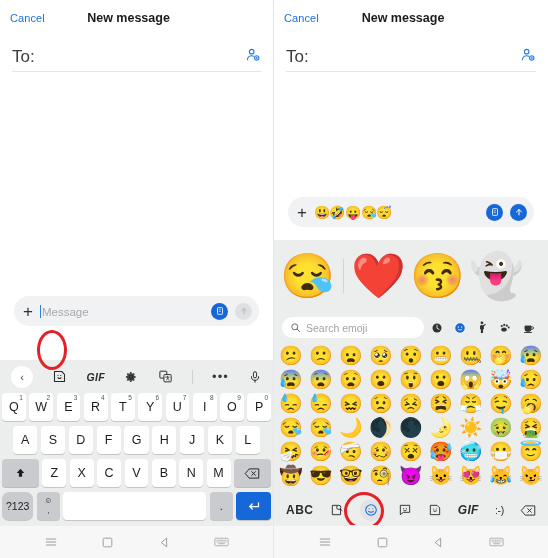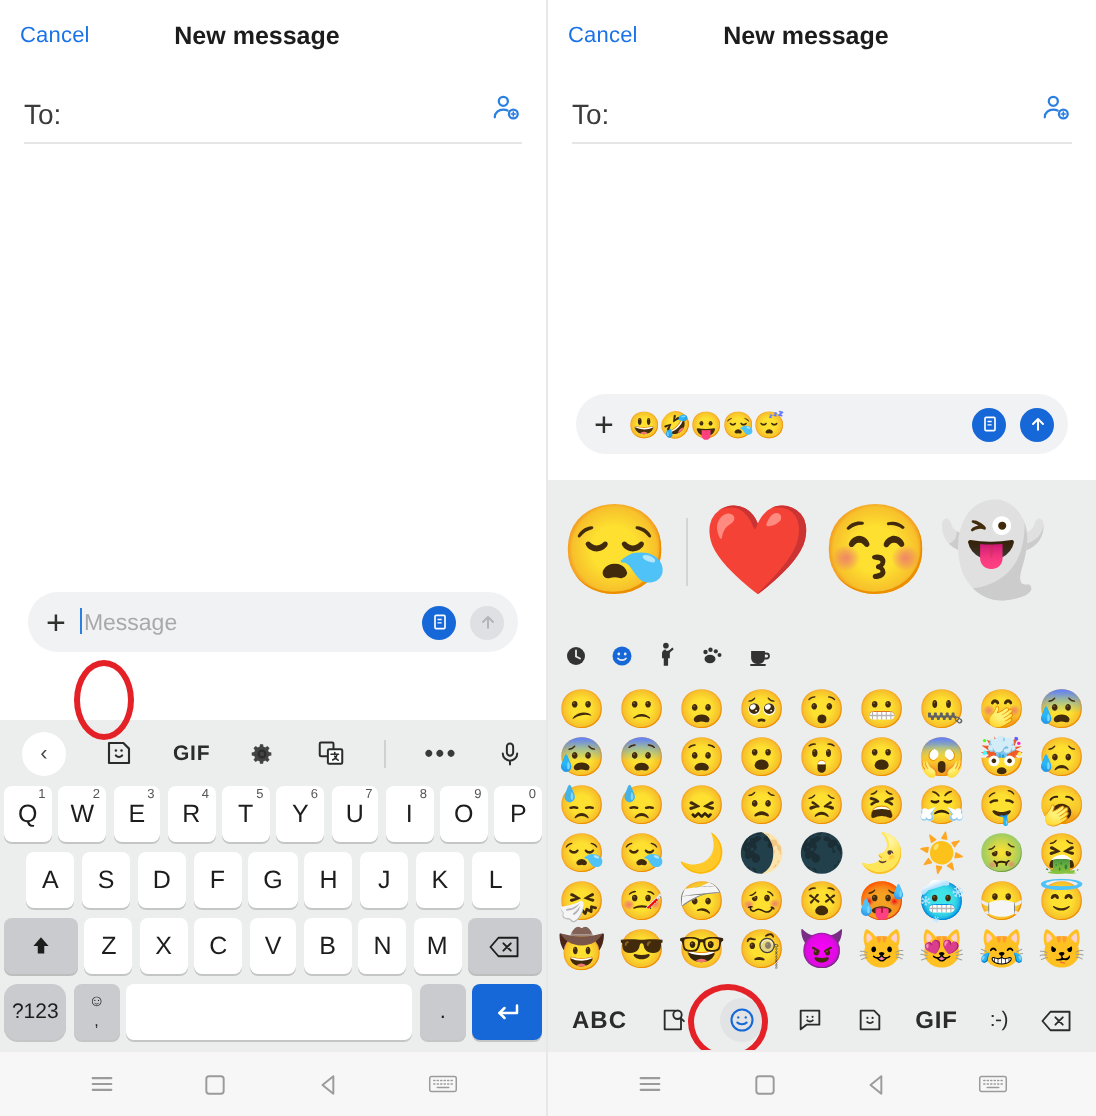--- a/index.html
+++ b/index.html
@@ -12,21 +12,21 @@
   .screens { display: flex; width: 548px; height: 558px; }
   .panel { width: 274px; height: 558px; position: relative; background: #ffffff; overflow: hidden; }
   .panel.left { border-right: 1px solid #e8e8e8; }
 
   
   .appbar { height: 28px; display: flex; align-items: center; padding: 8px 10px 0 10px; position: relative; }
   .cancel-btn { color: #1a73e8; font-size: 11px; letter-spacing: .1px; }
   .appbar-title { position: absolute; left: 0; right: 16px; text-align: center; font-size: 12.5px; font-weight: bold; color: #1c1c1c; pointer-events: none; }
 
   .to-row { margin: 14px 12px 0 12px; height: 30px; display: flex; align-items: center; justify-content: space-between; border-bottom: 1px solid #e6e6e6; }
-  .to-label { font-size: 14px; color: #3c3c3c; text-align: center; }
+  .to-label { font-size: 17px; color: #3c3c3c; text-align: center; }
   .contact-icon { color: #2b7fe0; }
 
   
   .composer {
     position: absolute; left: 14px; right: 14px;
     background: #f1f2f4; border-radius: 18px;
     height: 30px; display: flex; align-items: center; padding: 0 7px 0 9px; gap: 7px;
   }
   .panel.left .composer { bottom: 232px; }
   .panel.right .composer { bottom: 331px; }
@@ -37,21 +37,21 @@
   .circle-btn { width: 17px; height: 17px; border-radius: 50%; display: flex; align-items: center; justify-content: center; font-size: 9px; color: #fff; flex: 0 0 auto; }
   .btn-doc { background: #1668d8; }
   .btn-send { background: #1668d8; font-size: 10px; }
   .btn-send.disabled { background: #dfe0e3; color: #b4b5b9; }
 
   
   .kb { position: absolute; left: 0; right: 0; bottom: 33px; background: #eceded; }
   .kb-toolbar { height: 33px; display: flex; align-items: center; justify-content: space-between; padding: 0 11px; }
   .kb-tb-item { font-size: 11px; color: #2c2c2c; display: flex; align-items: center; justify-content: center; }
   .back-chip { width: 22px; height: 22px; border-radius: 50%; background: #fff; display: flex; align-items: center; justify-content: center; font-size: 11px; color: #444; }
-  .gif-txt { font-weight: bold; font-size: 10.5px; letter-spacing: .4px; }
+  .gif-txt { font-weight: bold; font-size: 10.5px; letter-spacing: .4px; font-style: italic; }
   .divider-v { width: 1px; height: 14px; background: #cfd0d2; }
   .dots { font-size: 13px; letter-spacing: 1px; color: #3a3a3a; line-height: .6; }
 
   .kb-row { display: flex; justify-content: center; gap: 3.5px; padding: 0 2px 5px 2px; }
   .key {
     background: #fff; border-radius: 4px; height: 28px; min-width: 23px; flex: 1;
     display: flex; align-items: center; justify-content: center; position: relative;
     font-size: 12.5px; color: #1d1d1d; box-shadow: 0 1px 0 rgba(0,0,0,.17);
   }
   .key sup { position: absolute; top: 1px; right: 3px; font-size: 6.5px; color: #555; }
@@ -329,20 +329,29 @@
 
       <div class="sticker-strip">
         <span class="sticker">😪</span>
         <span class="strip-div"></span>
         <span class="sticker">❤️</span>
         <span class="sticker">😚</span>
         <span class="sticker">👻</span>
       </div>
 
       <div class="search-row">
+        <div class="search-box">
+          <span>
+            <svg width="11" height="11" viewBox="0 0 24 24" fill="none" stroke="#6b6b6f" stroke-width="2.1">
+              <circle cx="10.5" cy="10.5" r="6.5"></circle>
+                <path d="M15.5 15.5L21 21" stroke-linecap="round"></path>
+            </svg>
+          </span>
+          <span class="search-ph">Search emoji</span>
+        </div>
         <div class="cat-icons">
           <span class="cat">
             <svg width="12" height="12" viewBox="0 0 24 24" fill="#333">
                 <circle cx="12" cy="12" r="9"></circle>
                 <path d="M12 6.5v6l4 2" stroke="#eceded" stroke-width="1.8" fill="none" stroke-linecap="round"></path>
               </svg>
           </span>
           <span class="cat active">
             <svg width="12" height="12" viewBox="0 0 24 24" fill="#1668d8">
                 <circle cx="12" cy="12" r="9.5"></circle>

